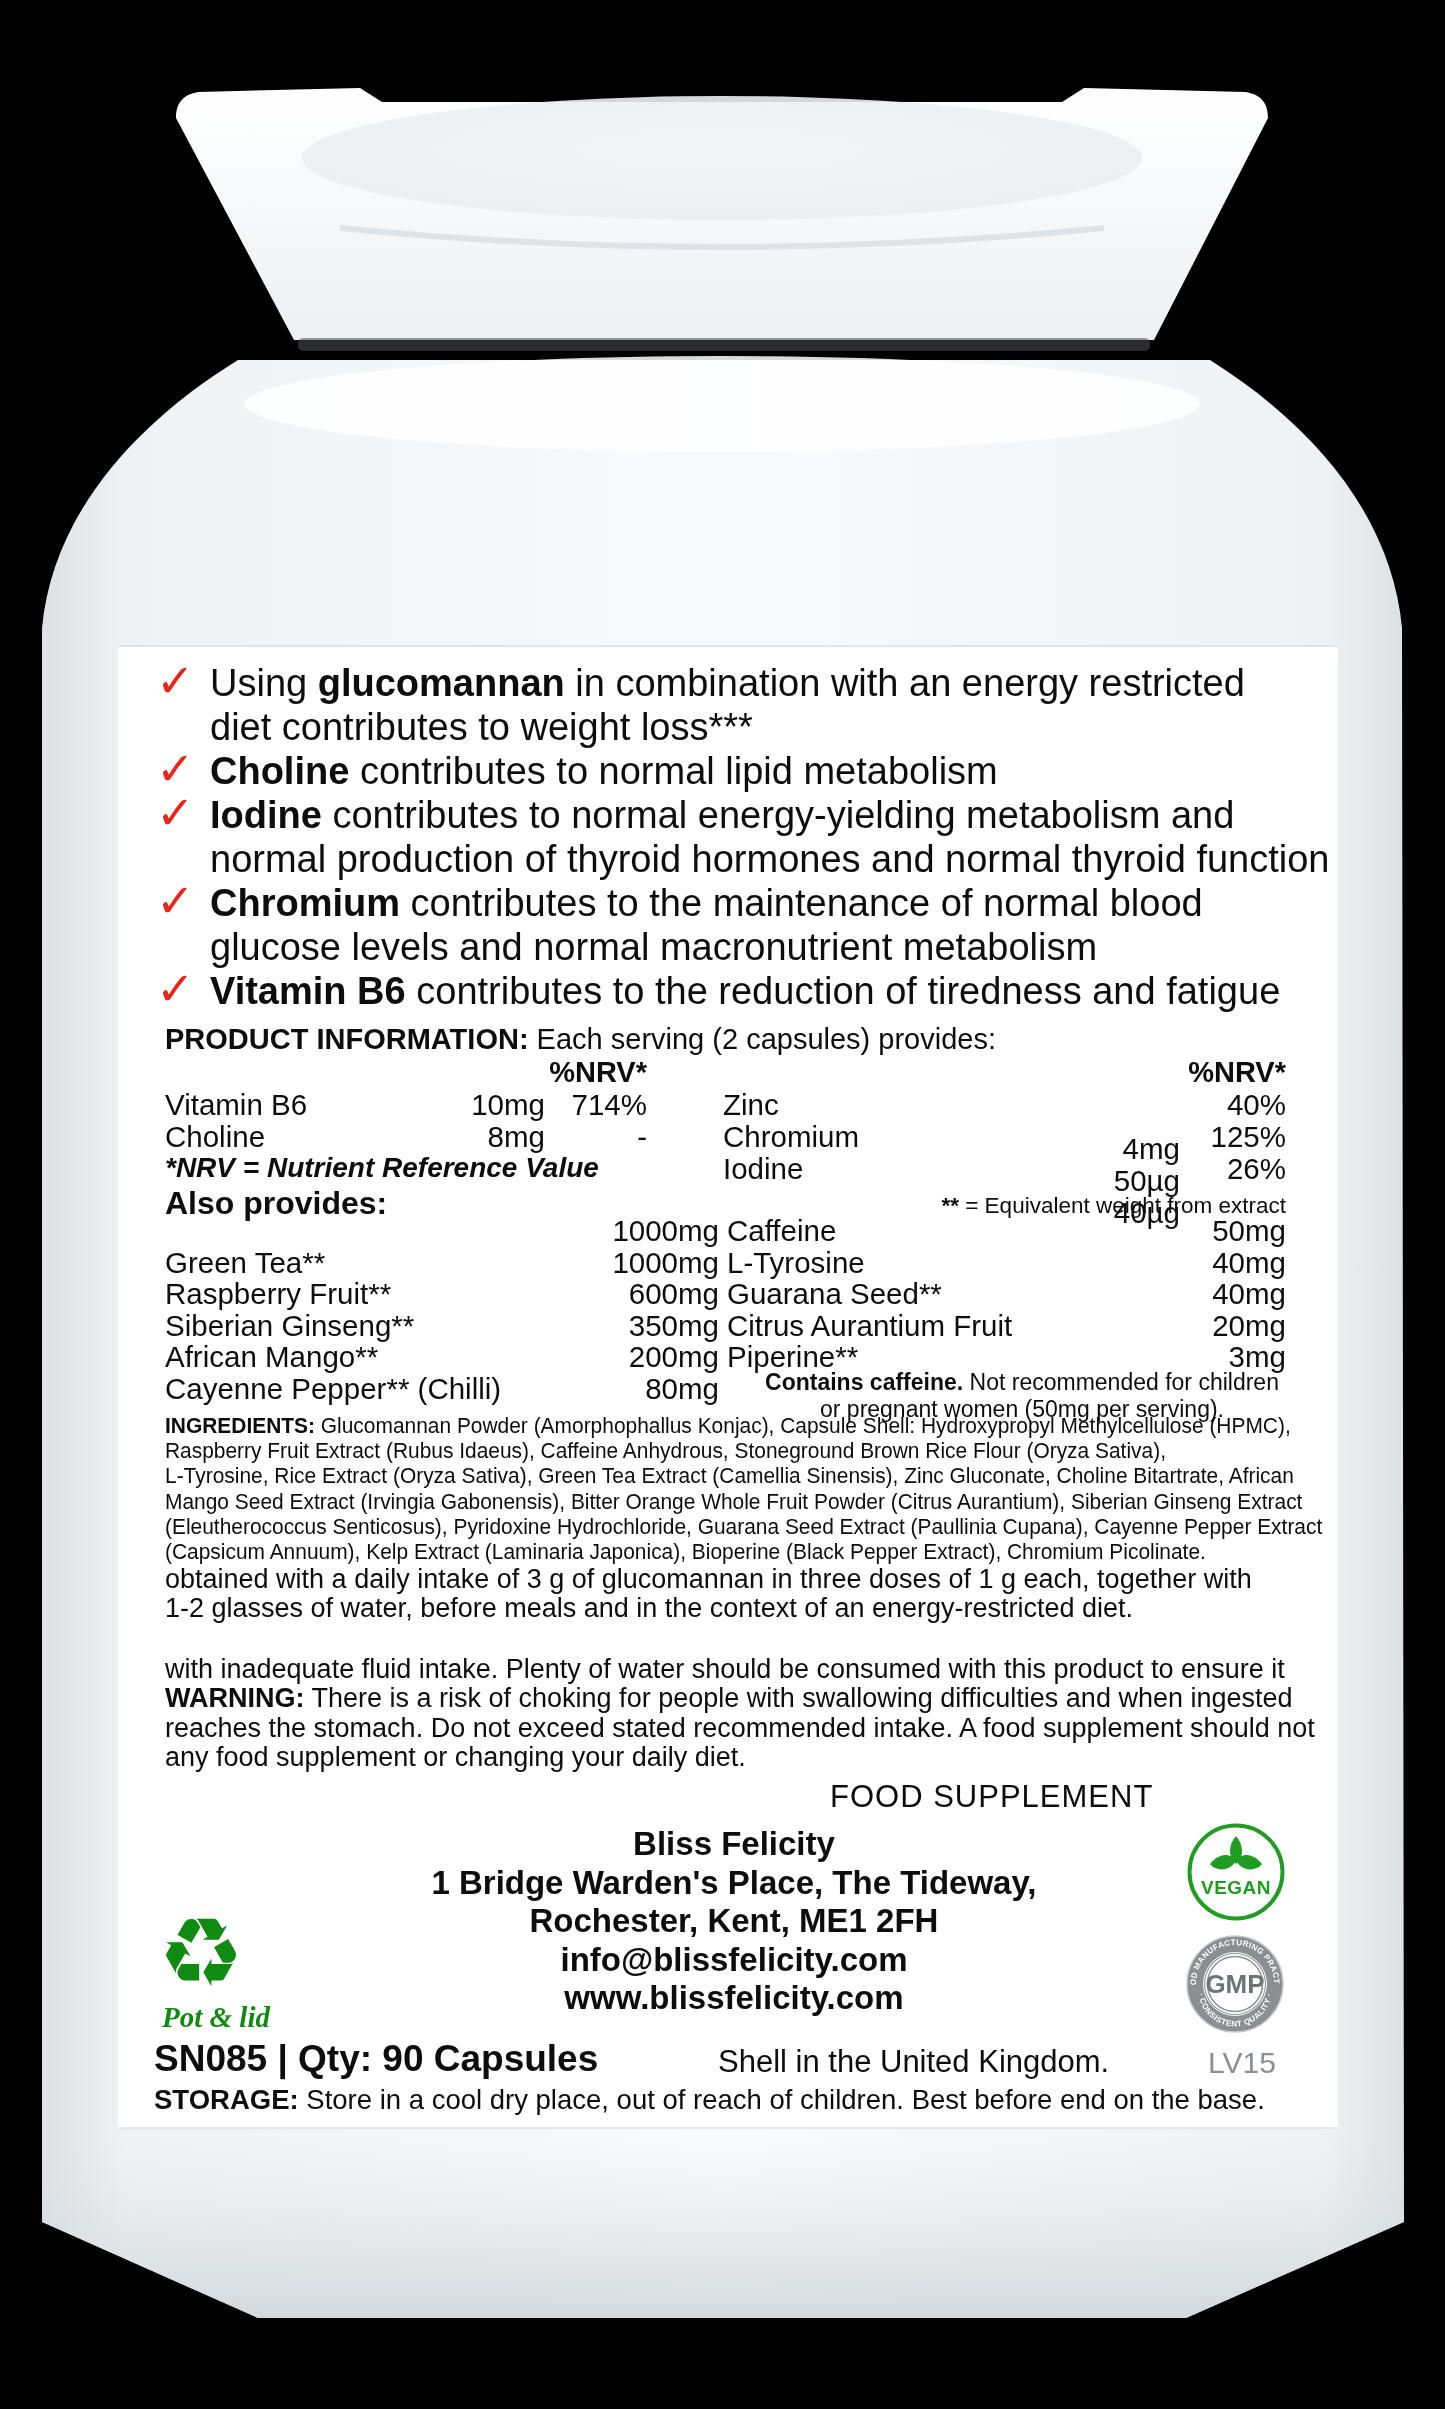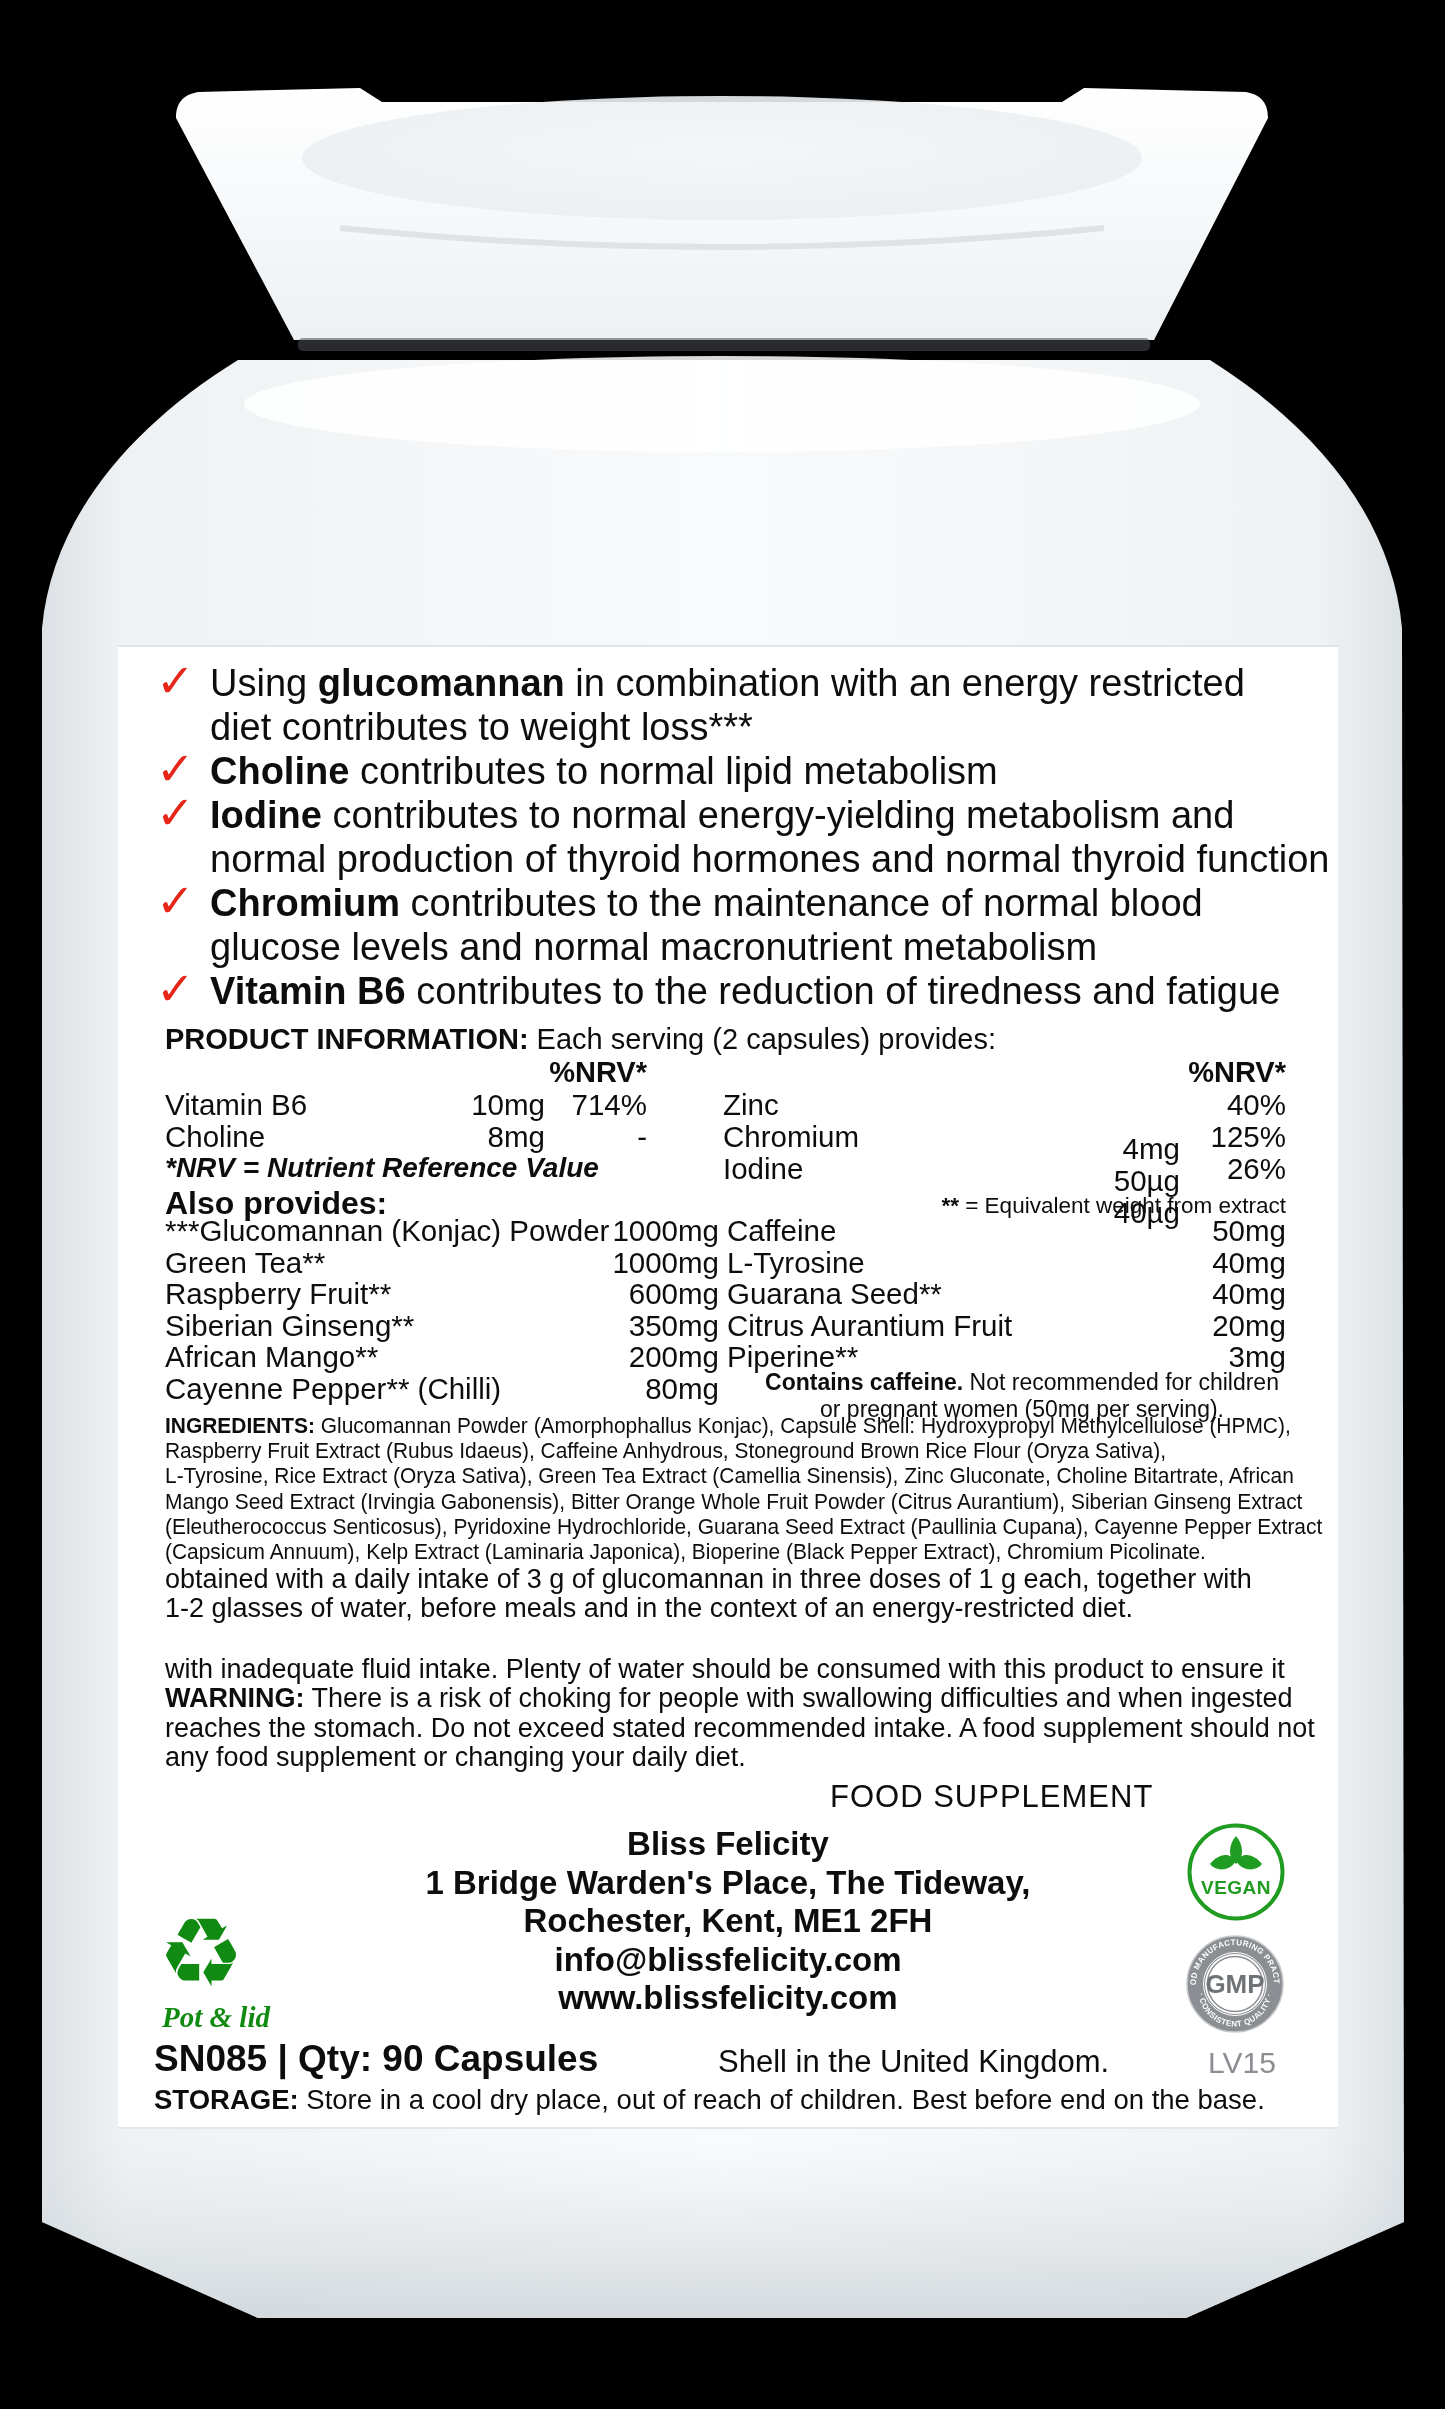--- a/index.html
+++ b/index.html
@@ -37,21 +37,21 @@
   .caffnote{position:absolute;left:640px;top:722px;width:528px;font-size:23px;line-height:26.5px;text-align:center;}
   
   .ing{position:absolute;left:47px;top:766px;font-size:22.5px;line-height:25.2px;}
   .ing .pline{white-space:nowrap;transform:scaleX(.93);transform-origin:left center;}
   .dir{position:absolute;left:47px;top:918px;font-size:27px;line-height:29.3px;}
   .warn{position:absolute;left:47px;top:1008px;font-size:27px;line-height:29.3px;}
   .pline{white-space:nowrap;}
   .foodsupp{position:absolute;left:712px;top:1132px;font-size:31px;letter-spacing:1px;white-space:nowrap;}
   
   .address{position:absolute;left:0;top:1178px;width:100%;text-align:center;font-size:33px;
-           font-weight:700;line-height:38.6px;}
+           font-weight:700;line-height:38.6px;padding-left:6px;}
   
   .vegan{position:absolute;left:1068px;top:1175px;width:100px;height:100px;}
   .gmp{position:absolute;left:1067px;top:1287px;width:100px;height:100px;}
   .recycle{position:absolute;left:40px;top:1256px;font-size:96px;line-height:100px;color:#118a11;
            font-family:"DejaVu Sans",sans-serif;}
   .potlid{position:absolute;left:44px;top:1354px;font-size:29px;font-weight:700;font-style:italic;
           color:#118a11;font-family:"Liberation Serif","DejaVu Serif",serif;white-space:nowrap;}
   
   .sku{position:absolute;left:36px;top:1391px;font-size:37px;font-weight:700;white-space:nowrap;}
   .made{position:absolute;left:600px;top:1397px;font-size:31px;white-space:nowrap;}
@@ -121,21 +121,21 @@
     <div class="trow tl" style="top:473px"><span>Choline</span><span class="q">8mg</span><span class="p">-</span></div>
     <div class="nrvnote">*NRV = Nutrient Reference Value</div>
 
     <div class="trow tr2" style="top:441px"><span>Zinc</span><span class="q">4mg</span><span class="p">40%</span></div>
     <div class="trow tr2" style="top:473px"><span>Chromium</span><span class="q">50µg</span><span class="p">125%</span></div>
     <div class="trow tr2" style="top:505px"><span>Iodine</span><span class="q">40µg</span><span class="p">26%</span></div>
 
     <div class="also-head">Also provides:</div>
     <div class="equiv"><span class="b">**</span><span> = Equivalent weight from extract</span></div>
 
-    <div class="trow apl" style="top:567px"><span>***Glucomannan (Konjac) Powder</span><span class="q">1000mg</span></div>
+    <div class="trow apl" style="top:567px"><span class="q">1000mg</span></div>
     <div class="trow apl" style="top:598.5px"><span>Green Tea**</span><span class="q">1000mg</span></div>
     <div class="trow apl" style="top:630px"><span>Raspberry Fruit**</span><span class="q">600mg</span></div>
     <div class="trow apl" style="top:661.5px"><span>Siberian Ginseng**</span><span class="q">350mg</span></div>
     <div class="trow apl" style="top:693px"><span>African Mango**</span><span class="q">200mg</span></div>
     <div class="trow apl" style="top:724.5px"><span>Cayenne Pepper** (Chilli)</span><span class="q">80mg</span></div>
 
     <div class="trow apr" style="top:567px"><span>Caffeine</span><span class="q">50mg</span></div>
     <div class="trow apr" style="top:598.5px"><span>L-Tyrosine</span><span class="q">40mg</span></div>
     <div class="trow apr" style="top:630px"><span>Guarana Seed**</span><span class="q">40mg</span></div>
     <div class="trow apr" style="top:661.5px"><span>Citrus Aurantium Fruit</span><span class="q">20mg</span></div>

